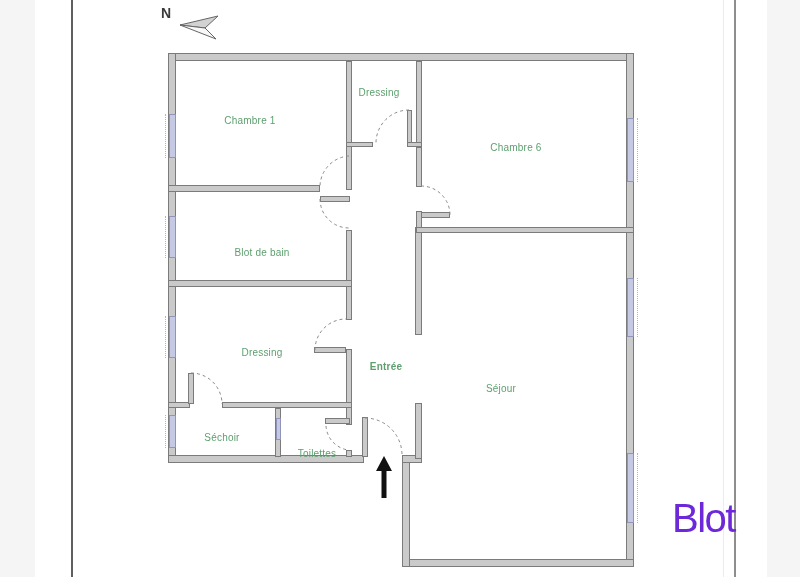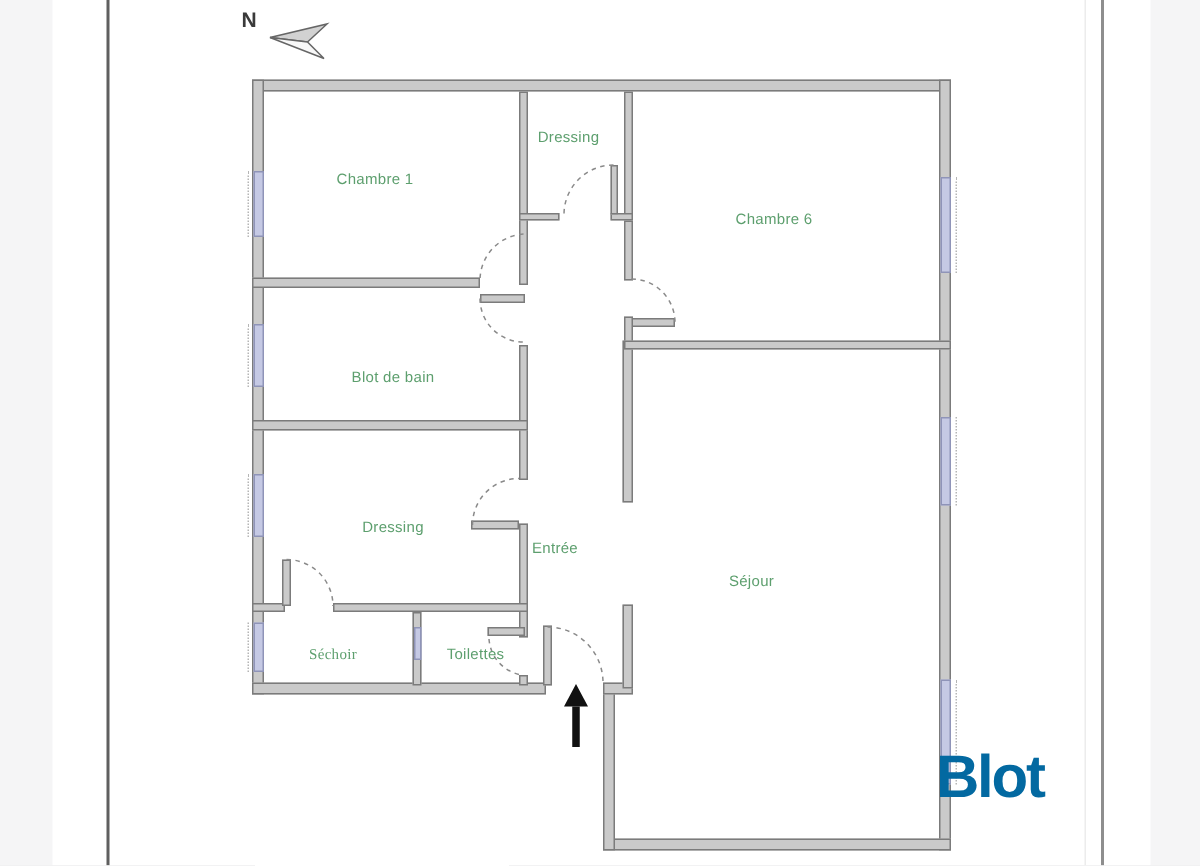--- a/index.html
+++ b/index.html
@@ -28,22 +28,22 @@
     position:absolute; transform:translate(-50%,-50%);
     color:#5d9f6e; font-size:10px; letter-spacing:0.2px; white-space:nowrap;
   }
   .compass-n {
     position:absolute; left:161px; top:5px;
     font-size:14px; font-weight:bold; color:#3a3a3a;
   }
   .svg-overlay { position:absolute; left:0; top:0; pointer-events:none; }
   .arc { fill:none; stroke:#8a8a8a; stroke-width:1; stroke-dasharray:3 3; }
   .logo {
-    position:absolute; left:624px; top:498px;
-    color:#0369a1; font-size:40px; font-weight:bold;
+    position:absolute; left:672px; top:498px;
+    color:#6d28d9; font-size:40px; font-weight:normal;
     letter-spacing:-1.5px; line-height:1;
   }
 </style>
 </head>
 <body>
 
 <div class="stage">
 
   <div class="sheet"></div>
   <div class="vline vline-left"></div>
@@ -121,20 +121,20 @@
       <polygon points="384,456 376,471 392,471" fill="#111"></polygon>
       <rect x="381.5" y="471" width="5" height="27" fill="#111"></rect>
     </g>
   </svg>
 
   <div class="room-label" style="left:250px;top:120px;">Chambre 1</div>
   <div class="room-label" style="left:379px;top:92px;">Dressing</div>
   <div class="room-label" style="left:516px;top:147px;">Chambre 6</div>
   <div class="room-label" style="left:262px;top:252px;">Blot de bain</div>
   <div class="room-label" style="left:262px;top:352px;">Dressing</div>
-  <div class="room-label" style="left:370px;top:366px;">Entrée</div>
+  <div class="room-label" style="left:386px;top:366px;font-weight:bold;">Entrée</div>
   <div class="room-label" style="left:501px;top:388px;">Séjour</div>
-  <div class="room-label" style="left:222px;top:437px;font-family:Liberation Serif, serif;">Séchoir</div>
-  <div class="room-label" style="left:317px;top:437px;text-align:right;">Toilettes</div>
+  <div class="room-label" style="left:222px;top:437px;">Séchoir</div>
+  <div class="room-label" style="left:317px;top:453px;text-align:right;">Toilettes</div>
 
   <div class="logo">Blot</div>
 
 </div>
 
 </body></html>

